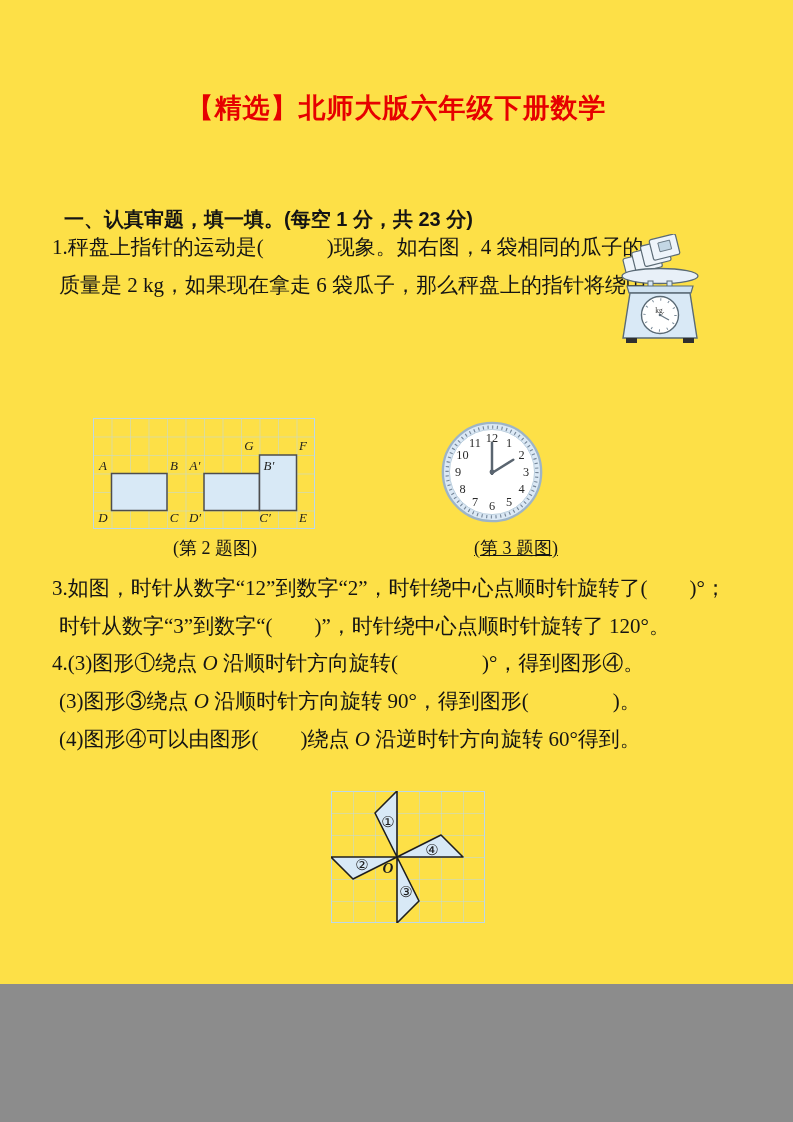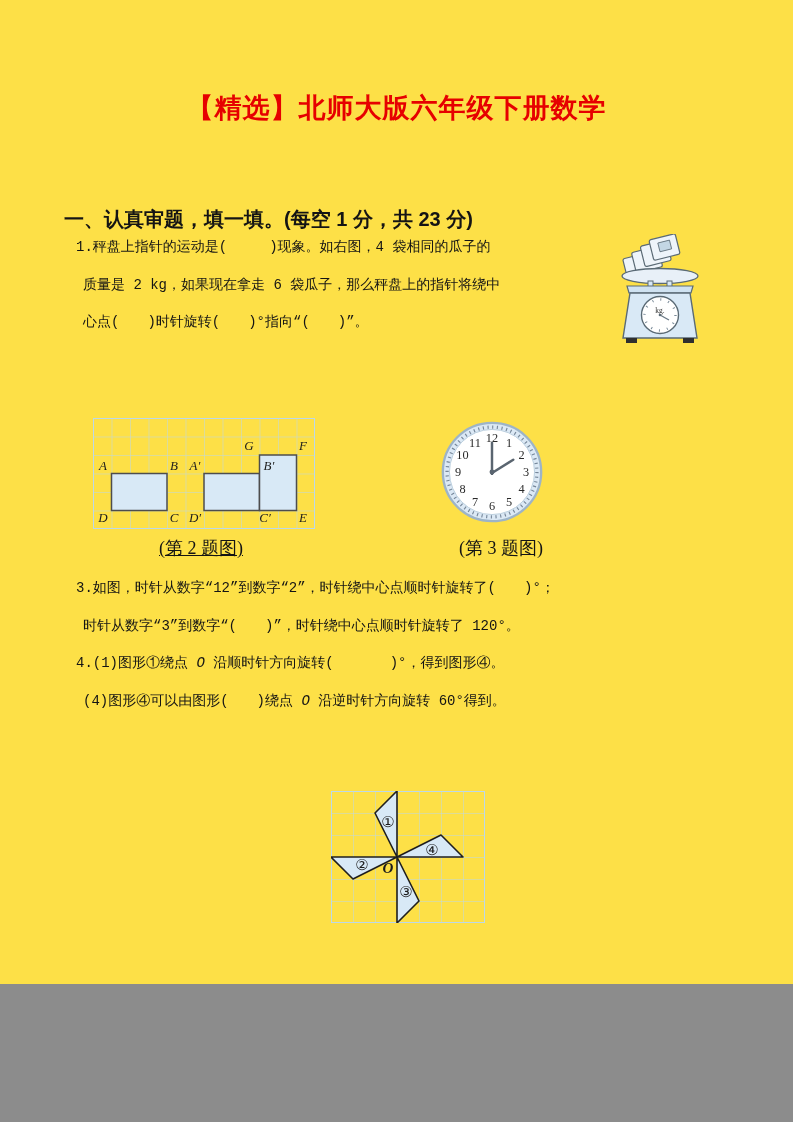--- a/index.html
+++ b/index.html
@@ -13,39 +13,39 @@
     font-family:"Liberation Sans","DejaVu Sans",sans-serif;
     font-weight:700; font-size:27px; letter-spacing:1px;
   }
   #title1 { top:90px; }
   #title2 { top:150px; }
   .section-heading {
     position:absolute; left:64px; top:198px;
     font-family:"Liberation Sans","DejaVu Sans",sans-serif;
     font-weight:700; font-size:20px; white-space:nowrap;margin-top:8px;
   }
-  .qblock { position:absolute; left:76px; font-size:14px; line-height:37.5px;font-family:Liberation Mono, monospace; }
+  .qblock { position:absolute; left:52px; font-size:21px; line-height:37.5px; }
   #q1 { top:229px; }
   #q2 { top:341px; }
   #q3 { top:569px; line-height:38px; }
   #q4 { top:644px; line-height:38px; }
   .qline { white-space:nowrap; }
   .qline.indent { padding-left:7px; }
   .seg-italic { font-style:italic; }
   .figure { position:absolute; }
   #fig2-svg   { left:93px;  top:417px; }
   #clock-svg  { left:440px; top:420px; }
   #scale-svg  { left:610px; top:234px; }
   #pinwheel-svg { left:331px; top:791px; }
   .fig-caption {
     position:absolute; top:536px; width:200px; text-align:center;
     font-size:18px; white-space:nowrap;
   }
-  #caption2 { left:101px;text-decoration:underline; }
-  #caption3 { left:401px; }
+  #caption2 { left:115px; }
+  #caption3 { left:416px;text-decoration:underline; }
   .page-footer {
     position:absolute; left:0; top:1023px; width:100%; text-align:center;
     font-size:13px; font-weight:700;
   }
   svg text { font-family:"Liberation Serif","DejaVu Serif",serif; }
   .svg-label { font-style:italic; font-size:13px; fill:#1c1c1c; }
   .clock-num { font-size:13px; fill:#2a2a2a; }
   .blade-label { font-size:15px; fill:#1c1c1c; font-style:normal; }
   .center-label { font-size:15px; fill:#1c1c1c; font-style:italic; font-weight:700; }
   .dial-label { font-size:7.5px; fill:#333; }
@@ -55,21 +55,20 @@
 
 <div class="page">
 
   <div class="title-line" id="title1" style="color:#e60000;">【精选】北师大版六年级下册数学</div>
 
   <div class="section-heading">一、认真审题，填一填。(每空 1 分，共 23 分)</div>
 
   <div class="qblock" id="q1">
     <div class="qline"><span>1.秤盘上指针的运动是(　　　)现象。如右图，4 袋相同的瓜子的</span></div>
     <div class="qline indent"><span>质量是 2 kg，如果现在拿走 6 袋瓜子，那么秤盘上的指针将绕中</span></div>
-    <div class="qline indent"><span>心点(　　)时针旋转(　　)°指向“(　　)”。</span></div>
   </div>
 
   <div class="qblock" id="q2">
   </div>
 
   <svg class="figure" id="fig2-svg" width="222" height="113" viewBox="0 0 222 111">
     <defs>
       <pattern id="grid2" width="18.5" height="18.5" patternUnits="userSpaceOnUse">
         <path d="M18.5 0H0V18.5" fill="none" stroke="#bcd8ea" stroke-width="1"></path>
       </pattern>
@@ -113,21 +112,22 @@
     <circle cx="55" cy="55" r="2.6" fill="#5a6570"></circle>
   </svg>
   <div class="fig-caption" id="caption3">(第 3 题图)</div>
 
   <div class="qblock" id="q3">
     <div class="qline"><span>3.如图，时针从数字“12”到数字“2”，时针绕中心点顺时针旋转了(　　)°；</span></div>
     <div class="qline indent"><span>时针从数字“3”到数字“(　　)”，时针绕中心点顺时针旋转了 120°。</span></div>
   </div>
 
   <div class="qblock" id="q4">
-    <div class="qline"><span>4.(1)图形①绕点 </span><span class="seg-italic">O</span><span> 沿顺时针方向旋转(　　　　)°，得到图形④。</span></div>
+    <div class="qline"><span>4.(3)图形①绕点 </span><span class="seg-italic">O</span><span> 沿顺时针方向旋转(　　　　)°，得到图形④。</span></div>
+    <div class="qline indent"><span>(3)图形③绕点 </span><span class="seg-italic">O</span><span> 沿顺时针方向旋转 90°，得到图形(　　　　)。</span></div>
     <div class="qline indent"><span>(4)图形④可以由图形(　　)绕点 </span><span class="seg-italic">O</span><span> 沿逆时针方向旋转 60°得到。</span></div>
   </div>
 
   <svg class="figure" id="pinwheel-svg" width="154" height="132" viewBox="0 0 154 132">
     <defs>
       <pattern id="gridp" width="22" height="22" patternUnits="userSpaceOnUse">
         <path d="M22 0H0V22" fill="none" stroke="#bcd8ea" stroke-width="1"></path>
       </pattern>
     </defs>
     <rect x="0.5" y="0.5" width="153" height="131" fill="url(#gridp)" stroke="#bcd8ea"></rect>

